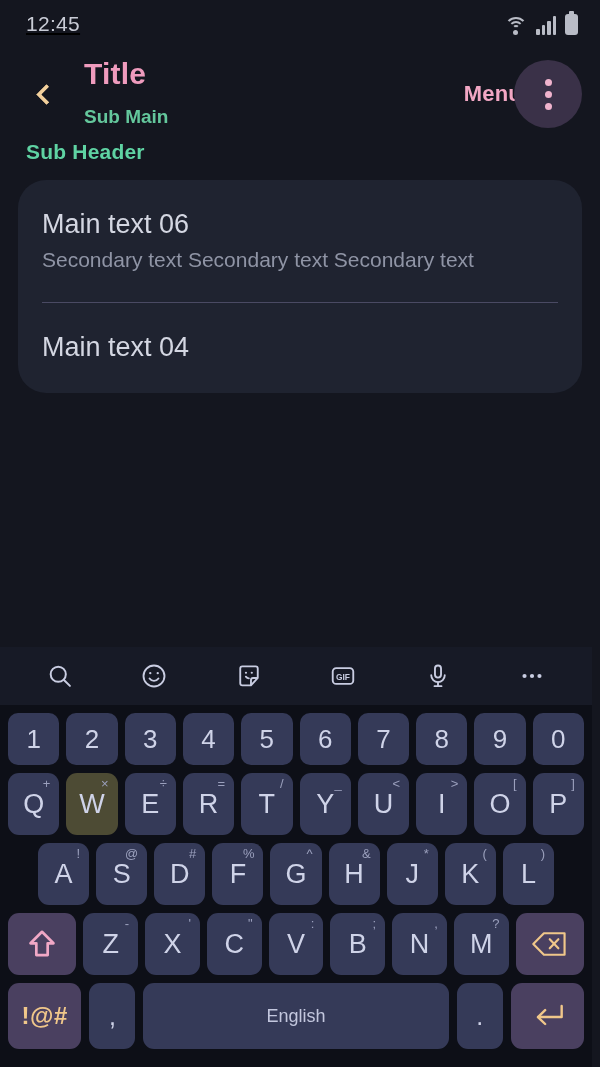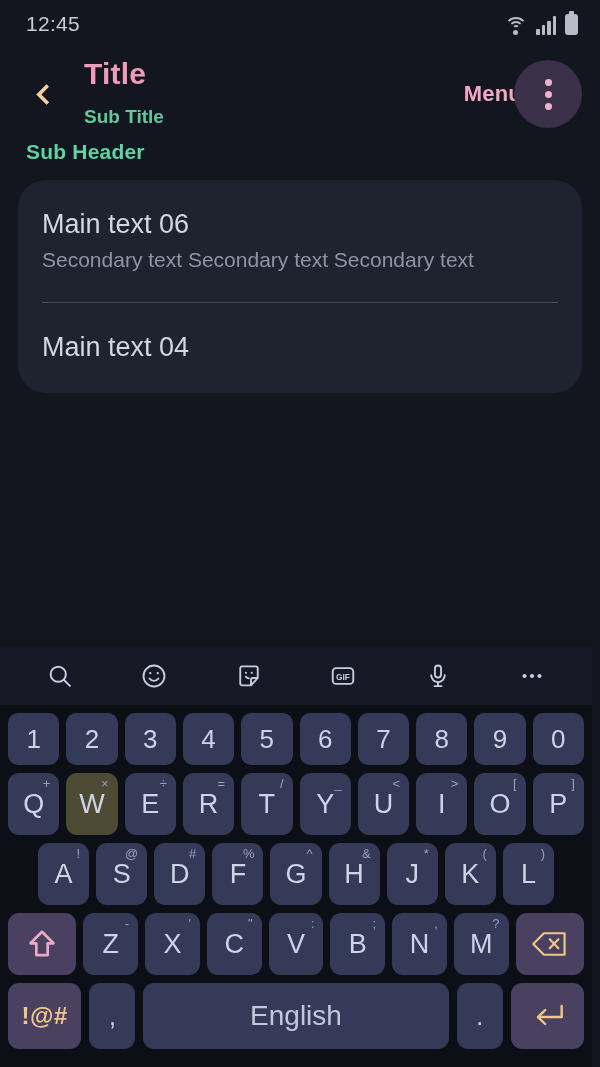--- a/index.html
+++ b/index.html
@@ -9,20 +9,21 @@
     font-family: "Liberation Sans", sans-serif;
     overflow: hidden;
   }
   .phone { position: relative; width: 600px; height: 1067px; background: #14161f; overflow: hidden; }
 
   
   .statusbar {
     height: 48px; display: flex; align-items: center;
     justify-content: space-between; padding: 0 22px 0 26px;
     background: #14161f;
+    text-decoration: underline;
   }
   .status-time { color: #c9ccd6; font-size: 21px; letter-spacing: .3px; }
   .status-icons { display: flex; align-items: flex-end; gap: 9px; }
   .ic-wifi { width: 23px; height: 19px; position: relative; }
   .ic-wifi i {
     position: absolute; left: 50%; border: 2.6px solid #b9bcc6;
     border-bottom-color: transparent; border-left-color: transparent; border-right-color: transparent;
     border-radius: 50%; transform: translateX(-50%);
   }
   .ic-wifi i:nth-child(1) { width: 23px; height: 23px; top: 1px; }
@@ -77,21 +78,21 @@
     color: #cfd3e8; font-size: 27px; font-weight: 400;
   }
   .key .sup { position: absolute; top: 4px; right: 9px; font-size: 13px; color: #9ba0bd; line-height: 1; }
   .key.num { height: 52px; border-radius: 10px; font-size: 26px; }
   .row-q .key, .row-a .key, .row-z .key { height: 62px; }
   .row-a { padding: 0 34px; }
   .row-z { padding: 0 4px; }
   .key.pressed { background: #4d4b34; }
   .key.accent-dark { background: #4a4060; }
   .key.sym { color: #f0c78a; font-size: 24px; font-weight: 700; letter-spacing: .5px; }
-  .key.space { flex: 5.2 1 0; color: #c3c7de; font-size: 28px; }
+  .key.space { flex: 5.2 1 0; color: #c3c7de; font-size: 18px; }
   .key.comma, .key.period { flex: .78 1 0; font-size: 25px; }
   .row-bottom { gap: 8px; }
   .row-bottom .key { height: 66px; }
   .key svg { display: block; }
 </style>
 </head>
 <body>
 
 <div class="phone">
 
@@ -113,21 +114,21 @@
       <div class="ic-batt"></div>
     </div>
   </div>
 
   <div class="appbar">
     <div class="back-btn">
       <div class="chev"></div>
     </div>
     <div class="titles">
       <div class="title">Title</div>
-      <div class="subtitle">Sub Title</div>
+      <div class="subtitle">Sub Main</div>
     </div>
     <div class="appbar-right">
       <div class="menu-label">Menu</div>
       <div class="overflow-btn">
         <span></span>
           <span></span>
           <span></span>
       </div>
     </div>
   </div>

